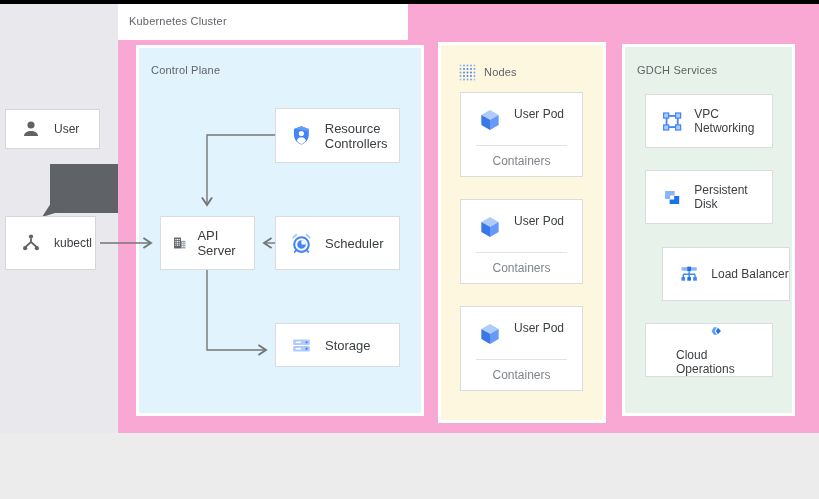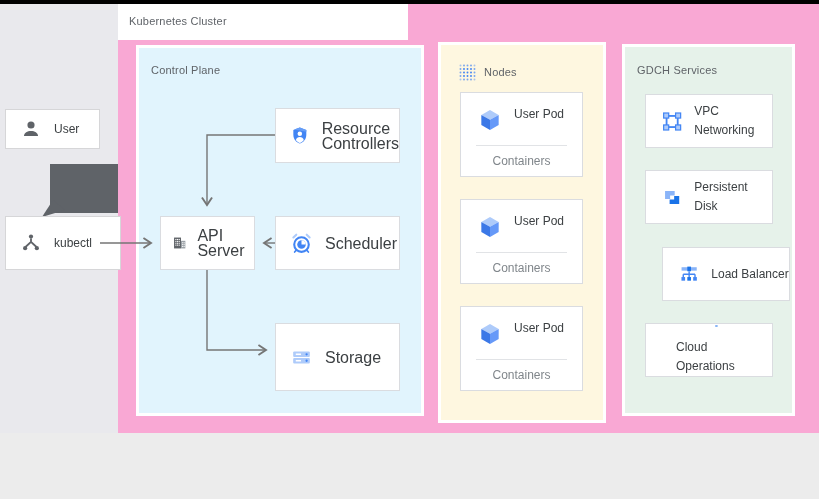--- a/index.html
+++ b/index.html
@@ -18,45 +18,45 @@
   .panel-control{left:136px;top:45px;width:288px;height:371px;background:#e1f4fd;}
   .panel-nodes{left:438px;top:42px;width:168px;height:381px;background:#fef7e0;}
   .panel-gdch{left:622px;top:44px;width:173px;height:372px;background:#e6f2ea;}
   .panel-label{font-size:11px;color:#5f6368;letter-spacing:.2px;}
   .lbl-control{left:151px;top:64px;}
   .lbl-nodes{left:484px;top:66px;}
   .lbl-gdch{left:637px;top:64px;}
   .nodes-grid{left:457px;top:62px;width:21px;height:21px;}
 
   .card{background:#fff;border:1px solid #dadce0;display:flex;align-items:center;}
-  .card .txt{font-size:16px;color:#3c4043;line-height:15px;}
+  .card .txt{font-size:13px;color:#3c4043;line-height:15px;}
   .card-rc{left:275px;top:108px;width:125px;height:55px;padding-left:13px;gap:11px;}
   .card-api{left:160px;top:216px;width:95px;height:54px;padding-left:10px;gap:9px;}
   .card-sch{left:275px;top:216px;width:125px;height:54px;padding-left:13px;gap:11px;}
-  .card-sto{left:275px;top:323px;width:125px;height:68px;padding-left:13px;gap:11px;}
+  .card-sto{left:275px;top:323px;width:125px;height:44px;padding-left:13px;gap:11px;}
   .card-rc .txt,.card-api .txt{width:78px;}
 
   .actor{background:#fff;border:1px solid #d6d6d8;display:flex;align-items:center;padding-left:14px;gap:12px;}
   .actor .txt{font-size:12px;color:#3c4043;}
   .actor-user{left:5px;top:109px;width:95px;height:40px;}
-  .actor-kubectl{left:5px;top:216px;width:116px;height:54px;}
+  .actor-kubectl{left:5px;top:216px;width:91px;height:54px;}
   .dark-block{left:50px;top:164px;width:68px;height:49px;background:#5f6368;}
   .dark-head{left:38px;top:198px;width:30px;height:24px;}
 
   .pod{background:#fff;border:1px solid #dadce0;display:flex;flex-direction:column;align-items:center;}
   .pod-1{left:460px;top:92px;width:123px;height:85px;}
   .pod-2{left:460px;top:199px;width:123px;height:85px;}
   .pod-3{left:460px;top:306px;width:123px;height:85px;}
   .pod .row{display:flex;align-items:flex-start;gap:11px;margin-top:14px;align-self:flex-start;margin-left:16px;}
   .pod .row .txt{font-size:12px;color:#3c4043;}
   .pod .div{width:91px;border-top:1px solid #e1e3e6;margin-top:12px;}
   .pod .sub{font-size:12px;color:#80868b;margin-top:8px;}
 
   .gcard{background:#fff;border:1px solid #dadce0;display:flex;align-items:center;padding-left:14px;gap:10px;}
-  .gcard .txt{font-size:12px;color:#3c4043;line-height:19px;width:80px;}
+  .gcard .txt{font-size:12px;color:#3c4043;line-height:14px;width:80px;}
   .gcard-1{left:645px;top:94px;width:128px;height:54px;}
   .gcard-2{left:645px;top:170px;width:128px;height:54px;}
   .gcard-3{left:645px;top:247px;width:128px;height:54px;margin-left:17px;}
   .gcard-4{left:645px;top:323px;width:128px;height:54px;flex-direction:column;}
 
   .arrows{left:0;top:0;width:819px;height:499px;pointer-events:none;}
   svg{display:block;}
 </style>
 </head>
 <body>

